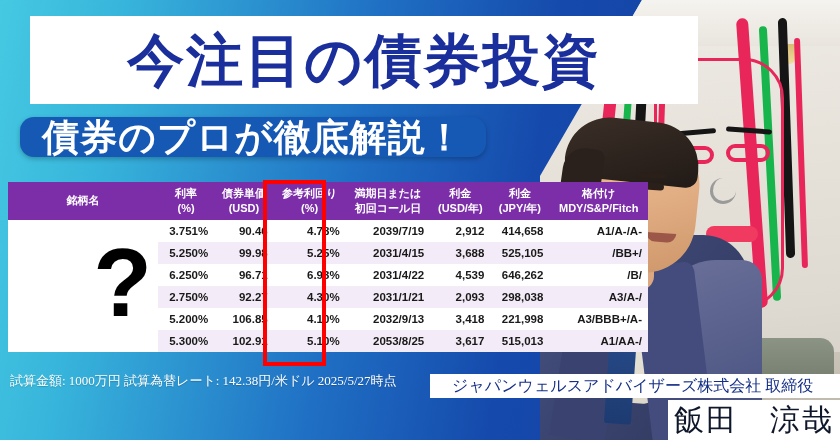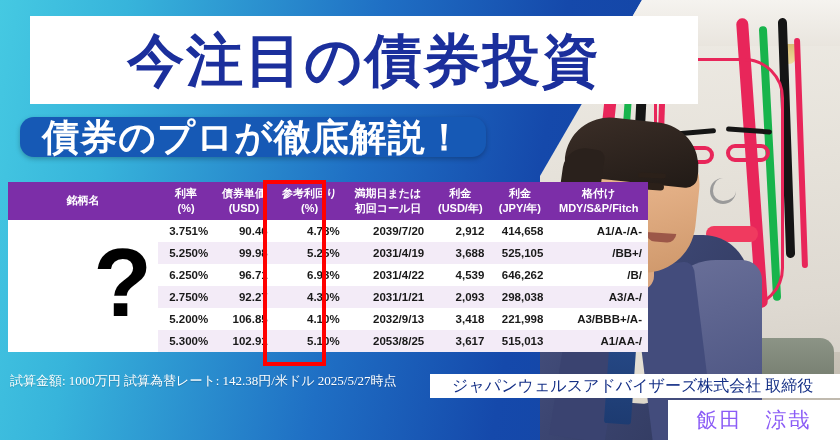--- a/index.html
+++ b/index.html
@@ -219,21 +219,21 @@
   #credit-bar span{
     font-family:"Liberation Serif", serif;
     font-size:16px; color:#142f86; padding-left:22px; white-space:nowrap;
   }
   #name-bar{
     position:absolute; left:668px; top:400px; width:172px; height:40px;
     background:#ffffff; display:flex; align-items:center; justify-content:center;
   }
   #name-bar span{
     font-family:Liberation Serif, serif;
-    font-size:21px; color:#8b5cf6; letter-spacing:2px; white-space:nowrap;
+    font-size:30px; color:#0f172a; letter-spacing:2px; white-space:nowrap;
   }
 </style>
 </head>
 <body>
 
 <div id="photo-panel">
   <div class="ph-wall"></div>
   <div class="ph-ceiling"></div>
   <div class="ph-light l1"></div>
   <div class="ph-light l2"></div>
@@ -323,30 +323,30 @@
     </tr>
   </thead>
   <tbody id="bond-table-body">
       <tr>
         <td id="qmark-cell" class="c-name" rowspan="6">
           <span id="qmark">?</span>
         </td>
         <td>3.751%</td>
         <td>90.46</td>
         <td>4.78%</td>
-        <td>2039/7/20</td>
+        <td>2039/7/19</td>
         <td>2,912</td>
         <td>414,658</td>
         <td class="col-rating">A1/A-/A-</td>
       </tr>
       <tr>
         <td>5.250%</td>
         <td>99.98</td>
         <td>5.25%</td>
-        <td>2031/4/19</td>
+        <td>2031/4/15</td>
         <td>3,688</td>
         <td>525,105</td>
         <td class="col-rating">/BB+/</td>
       </tr>
       <tr>
         <td>6.250%</td>
         <td>96.71</td>
         <td>6.93%</td>
         <td>2031/4/22</td>
         <td>4,539</td>

